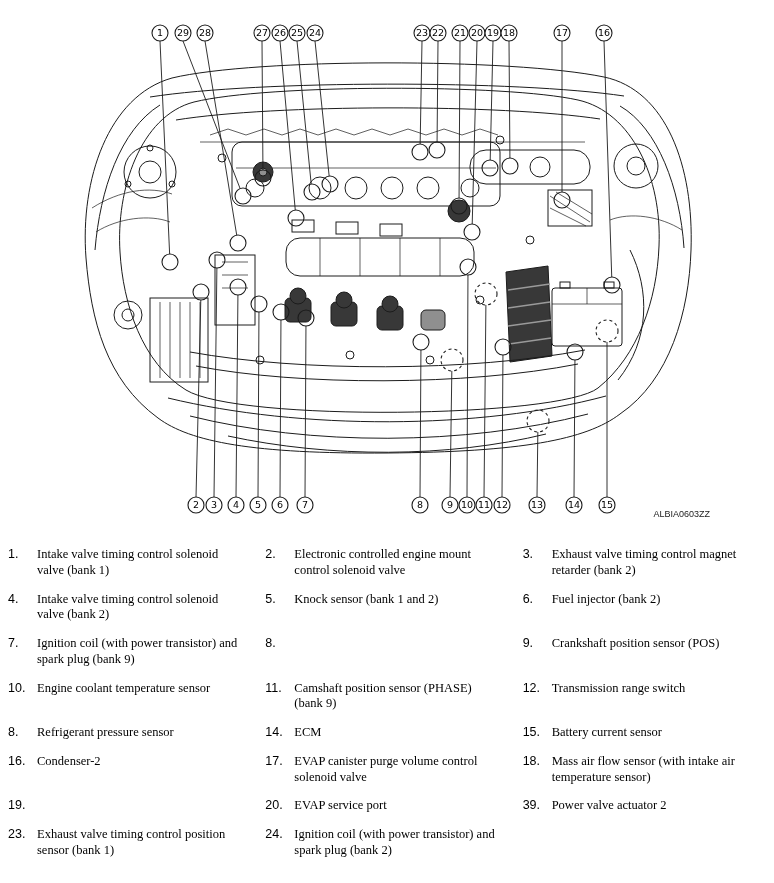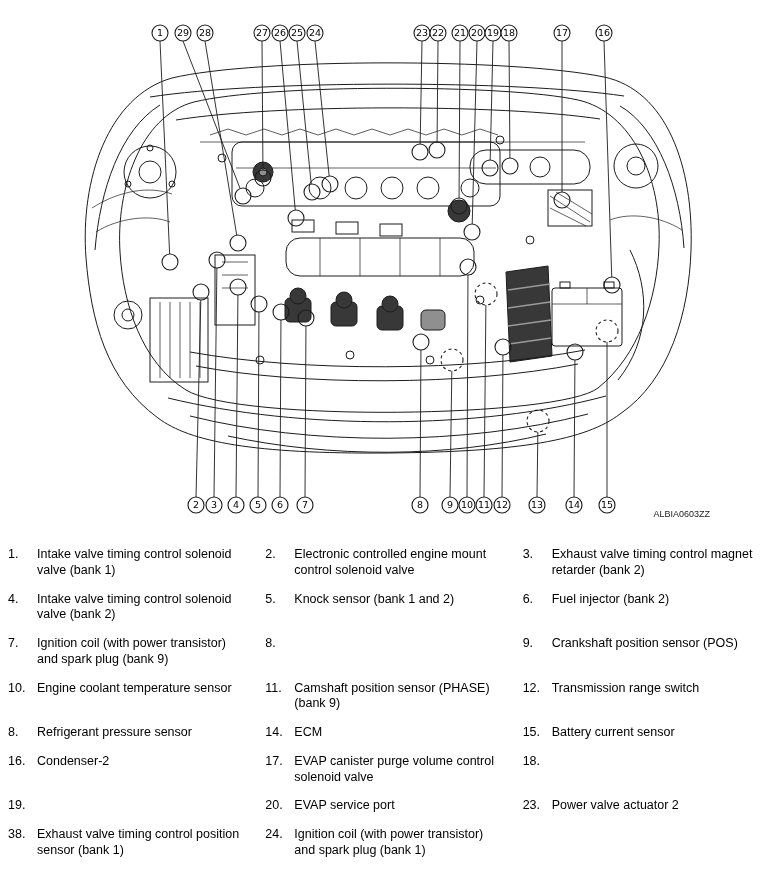--- a/index.html
+++ b/index.html
@@ -12,21 +12,21 @@
   .art .mid{fill:#8f8f8f;stroke:#1c1c1c;}
   .art .hatch{stroke:#9a9a9a;stroke-width:1.4;}
   #leaders line{stroke:#1c1c1c;stroke-width:0.9;}
   #leaders circle{fill:none;stroke:#1c1c1c;stroke-width:1.1;}
   #callouts circle{fill:#fff;stroke:#1c1c1c;stroke-width:1.1;}
   #callouts text{font-size:9.5px;text-anchor:middle;fill:#000;font-family:"DejaVu Sans",sans-serif;}
   #figure-code{font-size:9px;fill:#222;text-anchor:end;font-family:"Liberation Sans",sans-serif;}
   .legend{padding:7px 10px 0 8px;display:grid;grid-template-columns:1fr 1fr 1fr;column-gap:16px;row-gap:13px;}
   .legend-item{display:flex;font-size:12.5px;line-height:1.26;}
   .legend-item .num{flex:0 0 29px;}
-  .legend-item .txt{flex:1;padding-right:4px;}
+  .legend-item .txt{flex:1;padding-right:4px;font-family:Liberation Serif, serif;}
 </style>
 </head>
 <body>
 
 <div class="figure">
 <svg viewBox="0 0 774 540" width="774" height="540">
 
   <g class="art">
 
     <path d="M86,258 C80,180 108,96 172,78 C256,58 512,58 604,77 C666,90 694,166 691,250 C689,312 670,380 620,414 C586,440 520,452 387,453 C254,454 190,442 158,418 C106,380 91,320 86,258 Z"></path>
@@ -366,33 +366,34 @@
     <div class="legend-item">
       <span class="num">16.</span>
       <span class="txt">Condenser-2</span>
     </div>
     <div class="legend-item">
       <span class="num">17.</span>
       <span class="txt">EVAP canister purge volume control solenoid valve</span>
     </div>
     <div class="legend-item">
       <span class="num">18.</span>
+      <span class="txt">Mass air flow sensor (with intake air temperature sensor)</span>
     </div>
     <div class="legend-item">
       <span class="num">19.</span>
     </div>
     <div class="legend-item">
       <span class="num">20.</span>
       <span class="txt">EVAP service port</span>
     </div>
     <div class="legend-item">
+      <span class="num">39.</span>
+      <span class="txt">Power valve actuator 2</span>
+    </div>
+    <div class="legend-item">
       <span class="num">23.</span>
-      <span class="txt">Power valve actuator 2</span>
-    </div>
-    <div class="legend-item">
-      <span class="num">38.</span>
       <span class="txt">Exhaust valve timing control position sensor (bank 1)</span>
     </div>
     <div class="legend-item">
       <span class="num">24.</span>
-      <span class="txt">Ignition coil (with power transistor) and spark plug (bank 1)</span>
+      <span class="txt">Ignition coil (with power transistor) and spark plug (bank 2)</span>
     </div>
   </div>
 
 </body></html>

